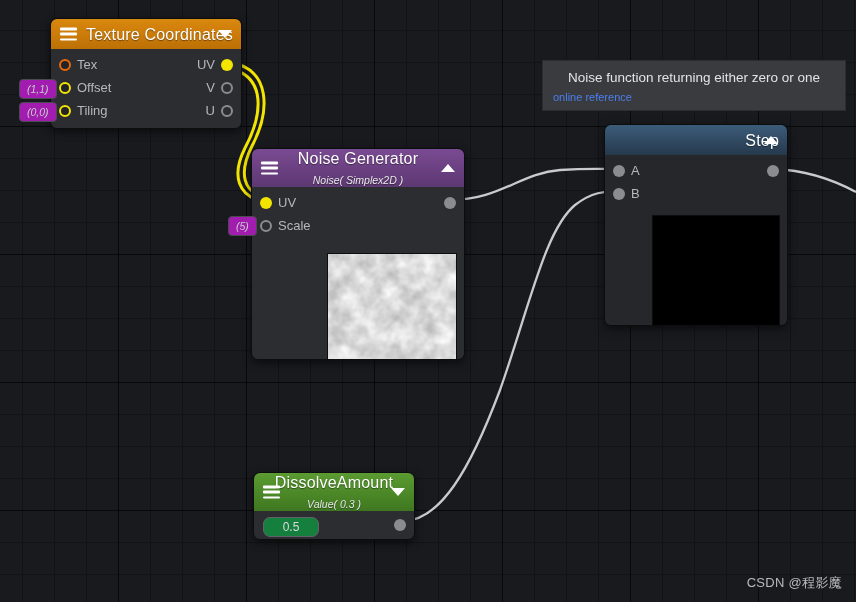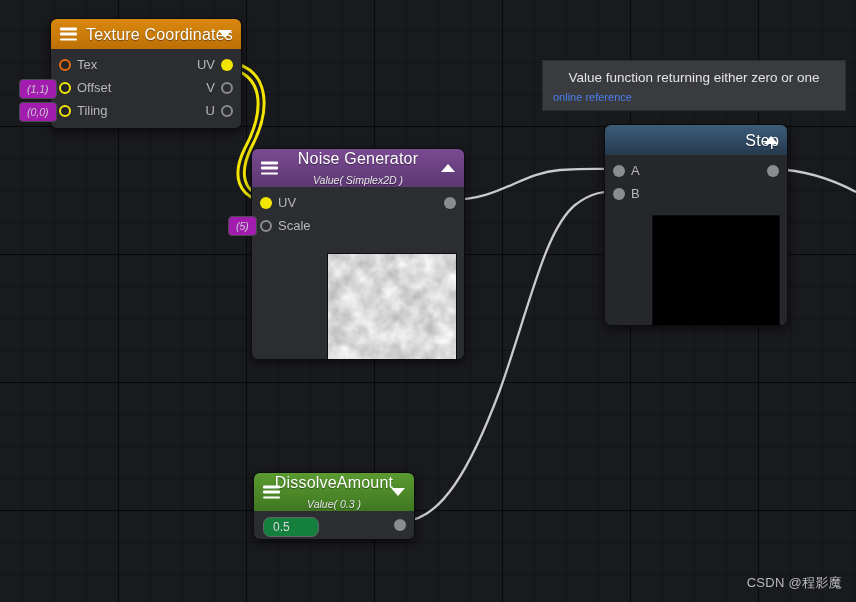--- a/index.html
+++ b/index.html
@@ -104,20 +104,21 @@
     height: 0;
     border-left: 7px solid transparent;
     border-right: 7px solid transparent;
   }
   .caret.down { border-top: 8px solid #ffffff; }
   .caret.up   { border-bottom: 8px solid #ffffff; }
 
   .node-body {
     background: #2c2d31;
     position: relative;
+    text-align: center;
   }
 
   .port-row {
     position: relative;
     height: 23px;
     display: flex;
     align-items: center;
   }
   .port-label {
     color: #b6b7ba;
@@ -238,21 +239,21 @@
   <path d="M 450 200 C 500 200, 520 173, 560 170 C 590 168, 600 169, 617 169" fill="none" stroke="#c9cacd" stroke-width="2.3"></path>
 
   <path d="M 403 521 C 440 521, 470 470, 500 390 C 530 305, 545 230, 575 205 C 592 192, 605 191, 617 192" fill="none" stroke="#c9cacd" stroke-width="2.3"></path>
 
   <path d="M 774 169 C 800 170, 830 178, 856 192" fill="none" stroke="#c9cacd" stroke-width="2.3"></path>
 
   <path d="M 0 0 L 0 0" fill="none" stroke="#c9cacd" stroke-width="0"></path>
 </svg>
 
 <div id="tooltip" style="left:542px; top:60px; width:304px;">
-  <div class="tip-text">Value function returning either zero or one</div>
+  <div class="tip-text">Noise function returning either zero or one</div>
   <a class="tip-link">online reference</a>
 </div>
 
 <div class="node" style="left:50px; top:18px; width:190px;">
   <div class="node-header" style="background:linear-gradient(#d9880f,#bd7005);">
     <span class="hamburger">
         <i></i>
         <i></i>
         <i></i>
       </span>
@@ -285,21 +286,21 @@
 <div class="value-chip" style="left:19px; top:102px;">(0,0)</div>
 
 <div class="node" style="left:251px; top:148px; width:212px;">
   <div class="node-header two-line" style="background:linear-gradient(#7a4a92,#5d3872);">
     <span class="hamburger">
         <i></i>
         <i></i>
         <i></i>
       </span>
     <span class="node-title">Noise Generator</span>
-    <span class="node-subtitle">Value( Simplex2D )</span>
+    <span class="node-subtitle">Noise( Simplex2D )</span>
     <span class="caret up"></span>
   </div>
   <div class="node-body" style="height:168px; padding-top:4px;">
     <div class="port-row">
       <span class="dot in fill-yellow"></span>
       <span class="port-label left">UV</span>
       <span class="dot out fill-grey"></span>
     </div>
     <div class="port-row">
       <span class="dot in ring-grey"></span>

